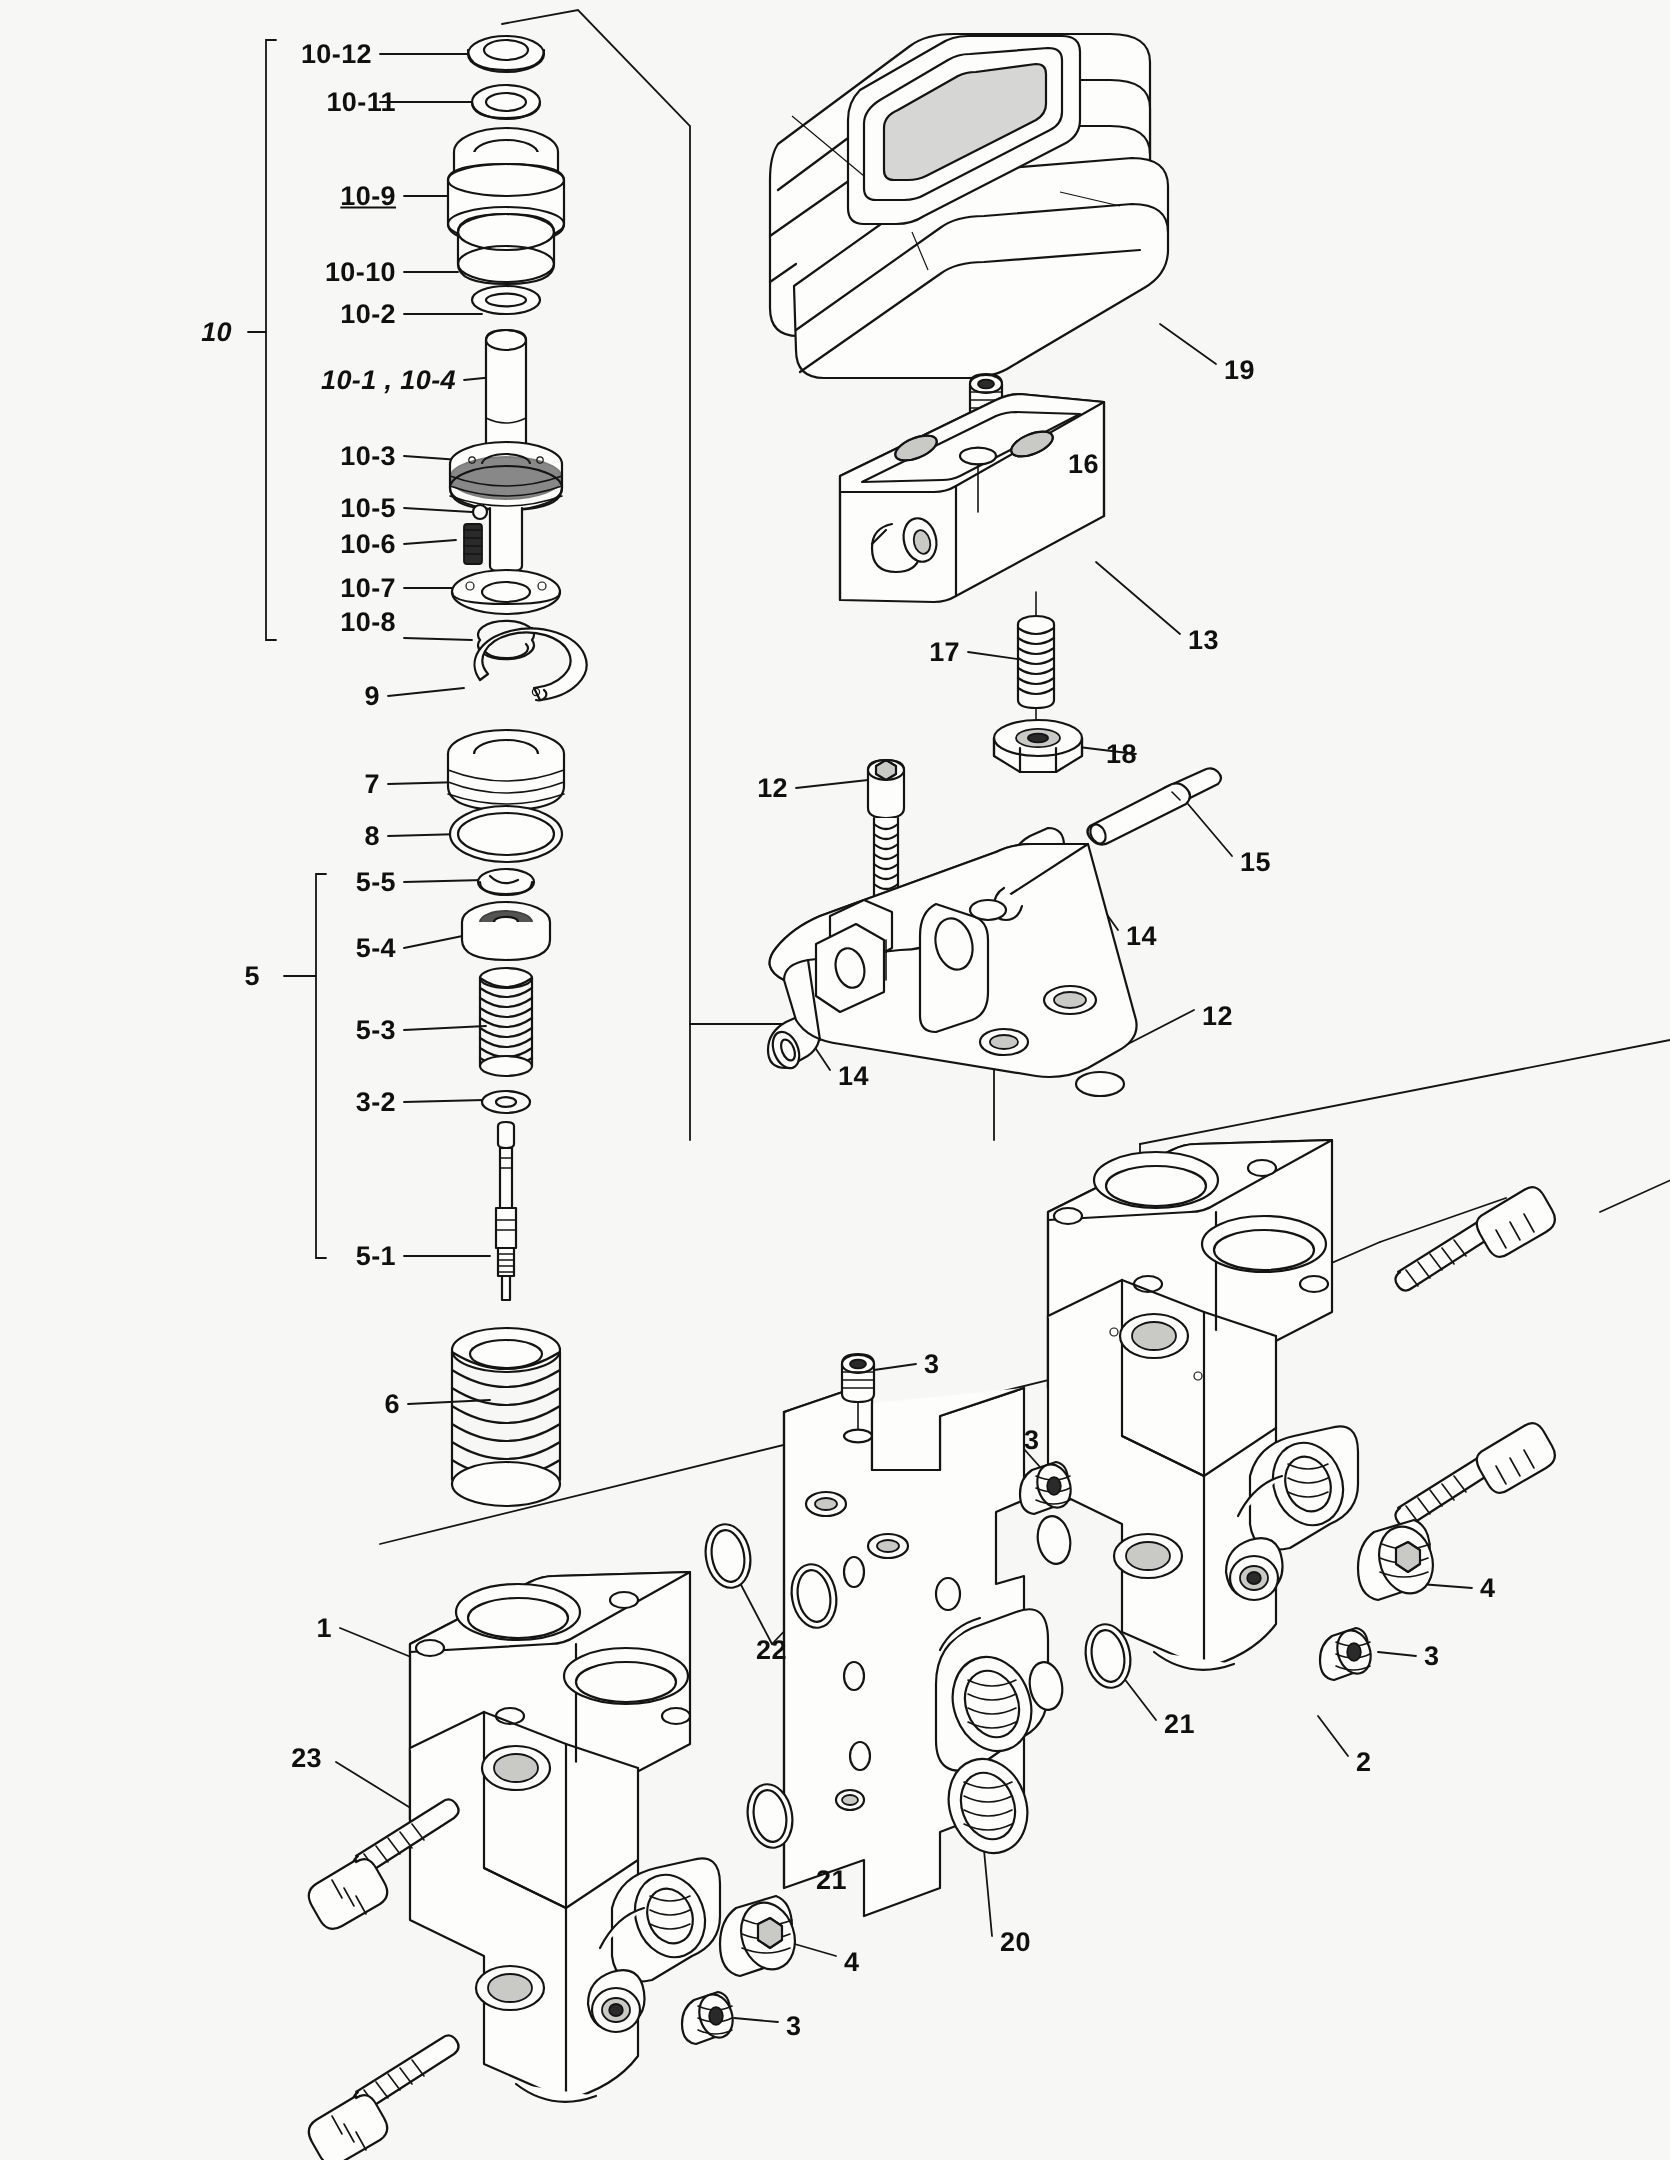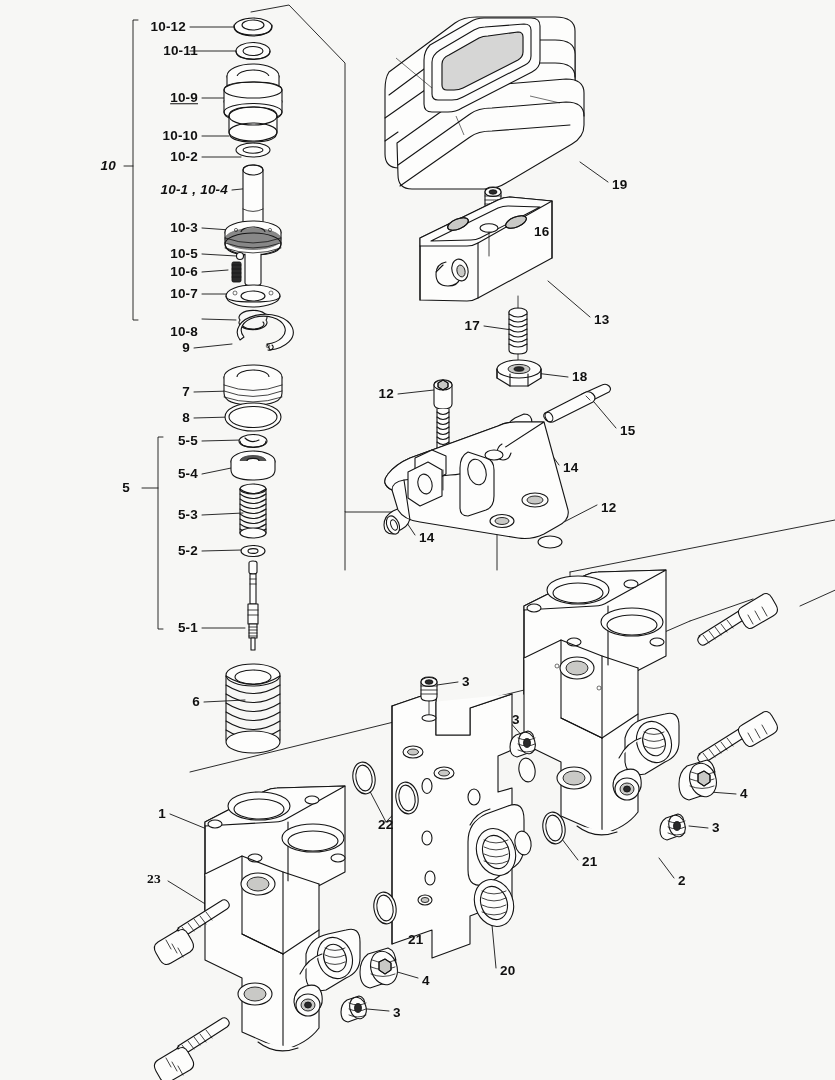--- a/index.html
+++ b/index.html
@@ -679,50 +679,50 @@
       <div class="lbl r" style="left: 186px; top: 27px;">10-12</div>
       <div class="lbl r" style="left: 186px; top: 51px; margin-left: 12px;">10-11</div>
       <div class="lbl r" style="left: 198px; top: 98px; text-decoration: underline;">10-9</div>
       <div class="lbl r" style="left: 198px; top: 136px;">10-10</div>
       <div class="lbl r" style="left: 198px; top: 157px;">10-2</div>
       <div class="lbl r" style="left: 228px; top: 190px; font-style: italic;">10-1 , 10-4</div>
       <div class="lbl r" style="left: 198px; top: 228px;">10-3</div>
       <div class="lbl r" style="left: 198px; top: 254px;">10-5</div>
       <div class="lbl r" style="left: 198px; top: 272px;">10-6</div>
       <div class="lbl r" style="left: 198px; top: 294px;">10-7</div>
-      <div class="lbl r" style="left: 198px; top: 332px; text-align: center;">10-8</div>
+      <div class="lbl r" style="left: 198px; top: 311px; text-align: center;">10-8</div>
       <div class="lbl r" style="left: 116px; top: 166px; font-style: italic;">10</div>
       <div class="lbl r" style="left: 190px; top: 348px;">9</div>
       <div class="lbl r" style="left: 190px; top: 392px;">7</div>
       <div class="lbl r" style="left: 190px; top: 418px;">8</div>
       <div class="lbl r" style="left: 198px; top: 441px;">5-5</div>
       <div class="lbl r" style="left: 198px; top: 474px;">5-4</div>
       <div class="lbl r" style="left: 198px; top: 515px;">5-3</div>
-      <div class="lbl r" style="left: 198px; top: 551px;">5-2</div>
+      <div class="lbl r" style="left: 198px; top: 551px;">3-2</div>
       <div class="lbl r" style="left: 198px; top: 628px;">5-1</div>
       <div class="lbl r" style="left: 130px; top: 488px;">5</div>
       <div class="lbl r" style="left: 200px; top: 702px;">6</div>
       <div class="lbl l" style="left: 612px; top: 185px;">19</div>
       <div class="lbl l" style="left: 534px; top: 201px; margin-top: 31px;">16</div>
       <div class="lbl l" style="left: 594px; top: 320px;">13</div>
       <div class="lbl r" style="left: 480px; top: 326px;">17</div>
-      <div class="lbl l" style="left: 572px; top: 377px;">18</div>
+      <div class="lbl l" style="left: 553px; top: 377px;">18</div>
       <div class="lbl r" style="left: 394px; top: 394px;">12</div>
       <div class="lbl l" style="left: 620px; top: 431px;">15</div>
       <div class="lbl l" style="left: 563px; top: 468px;">14</div>
       <div class="lbl l" style="left: 601px; top: 508px;">12</div>
       <div class="lbl l" style="left: 419px; top: 538px;">14</div>
       <div class="lbl l" style="left: 462px; top: 682px;">3</div>
       <div class="lbl l" style="left: 512px; top: 720px;">3</div>
       <div class="lbl l" style="left: 740px; top: 794px;">4</div>
       <div class="lbl l" style="left: 378px; top: 825px;">22</div>
       <div class="lbl l" style="left: 712px; top: 828px;">3</div>
       <div class="lbl l" style="left: 582px; top: 862px;">21</div>
       <div class="lbl l" style="left: 678px; top: 881px;">2</div>
       <div class="lbl r" style="left: 166px; top: 814px;">1</div>
-      <div class="lbl r" style="left: 161px; top: 879px; font-family: Liberation Serif, serif;">23</div>
+      <div class="lbl r" style="left: 161px; top: 879px;">23</div>
       <div class="lbl l" style="left: 408px; top: 940px;">21</div>
       <div class="lbl l" style="left: 500px; top: 971px;">20</div>
       <div class="lbl l" style="left: 422px; top: 981px;">4</div>
       <div class="lbl l" style="left: 393px; top: 1013px;">3</div>
     </div>
 
 </div>
 
 </body></html>

